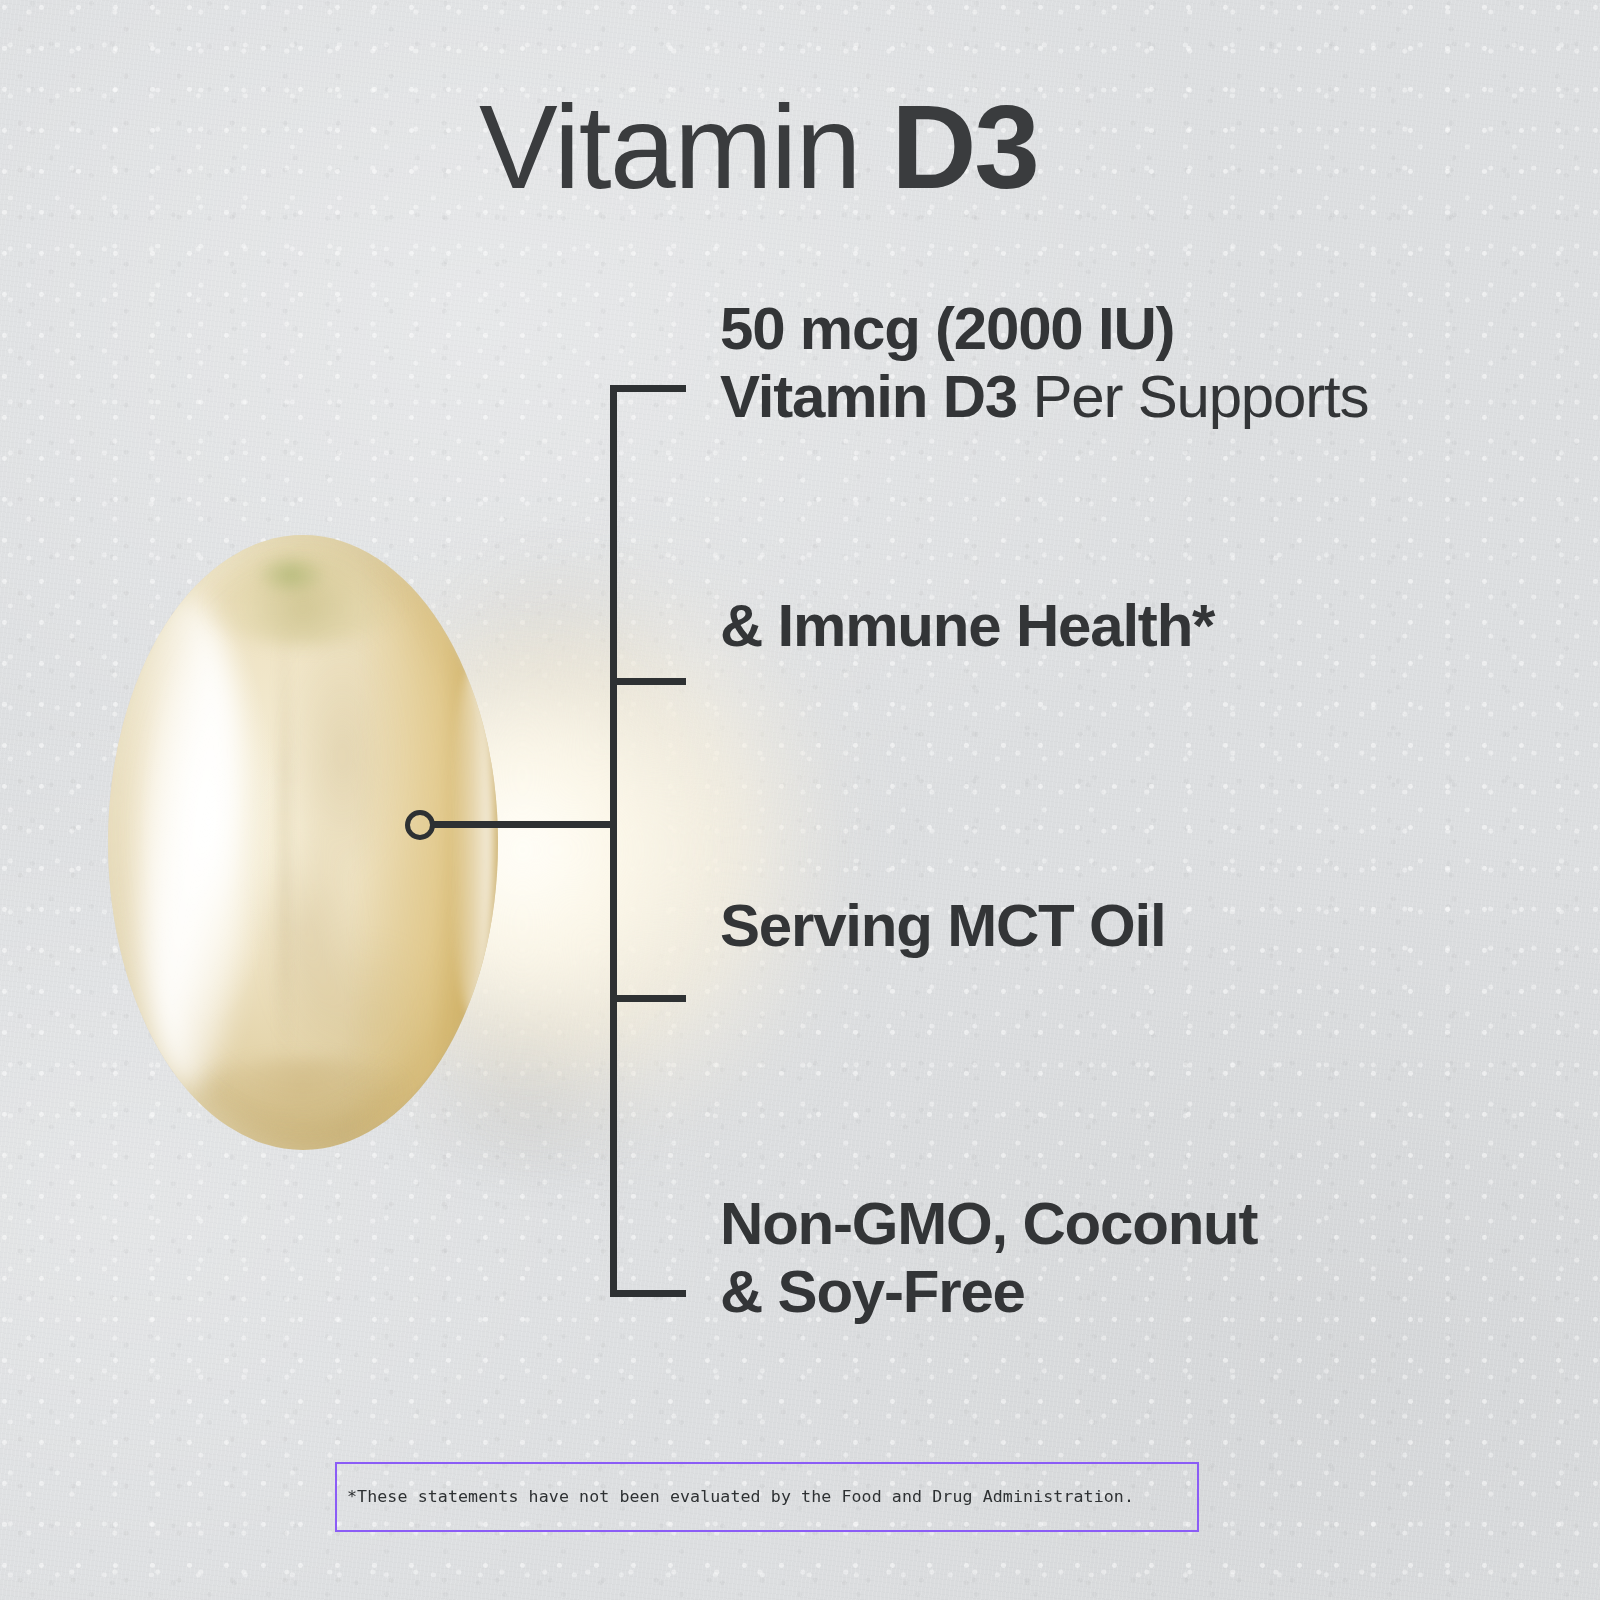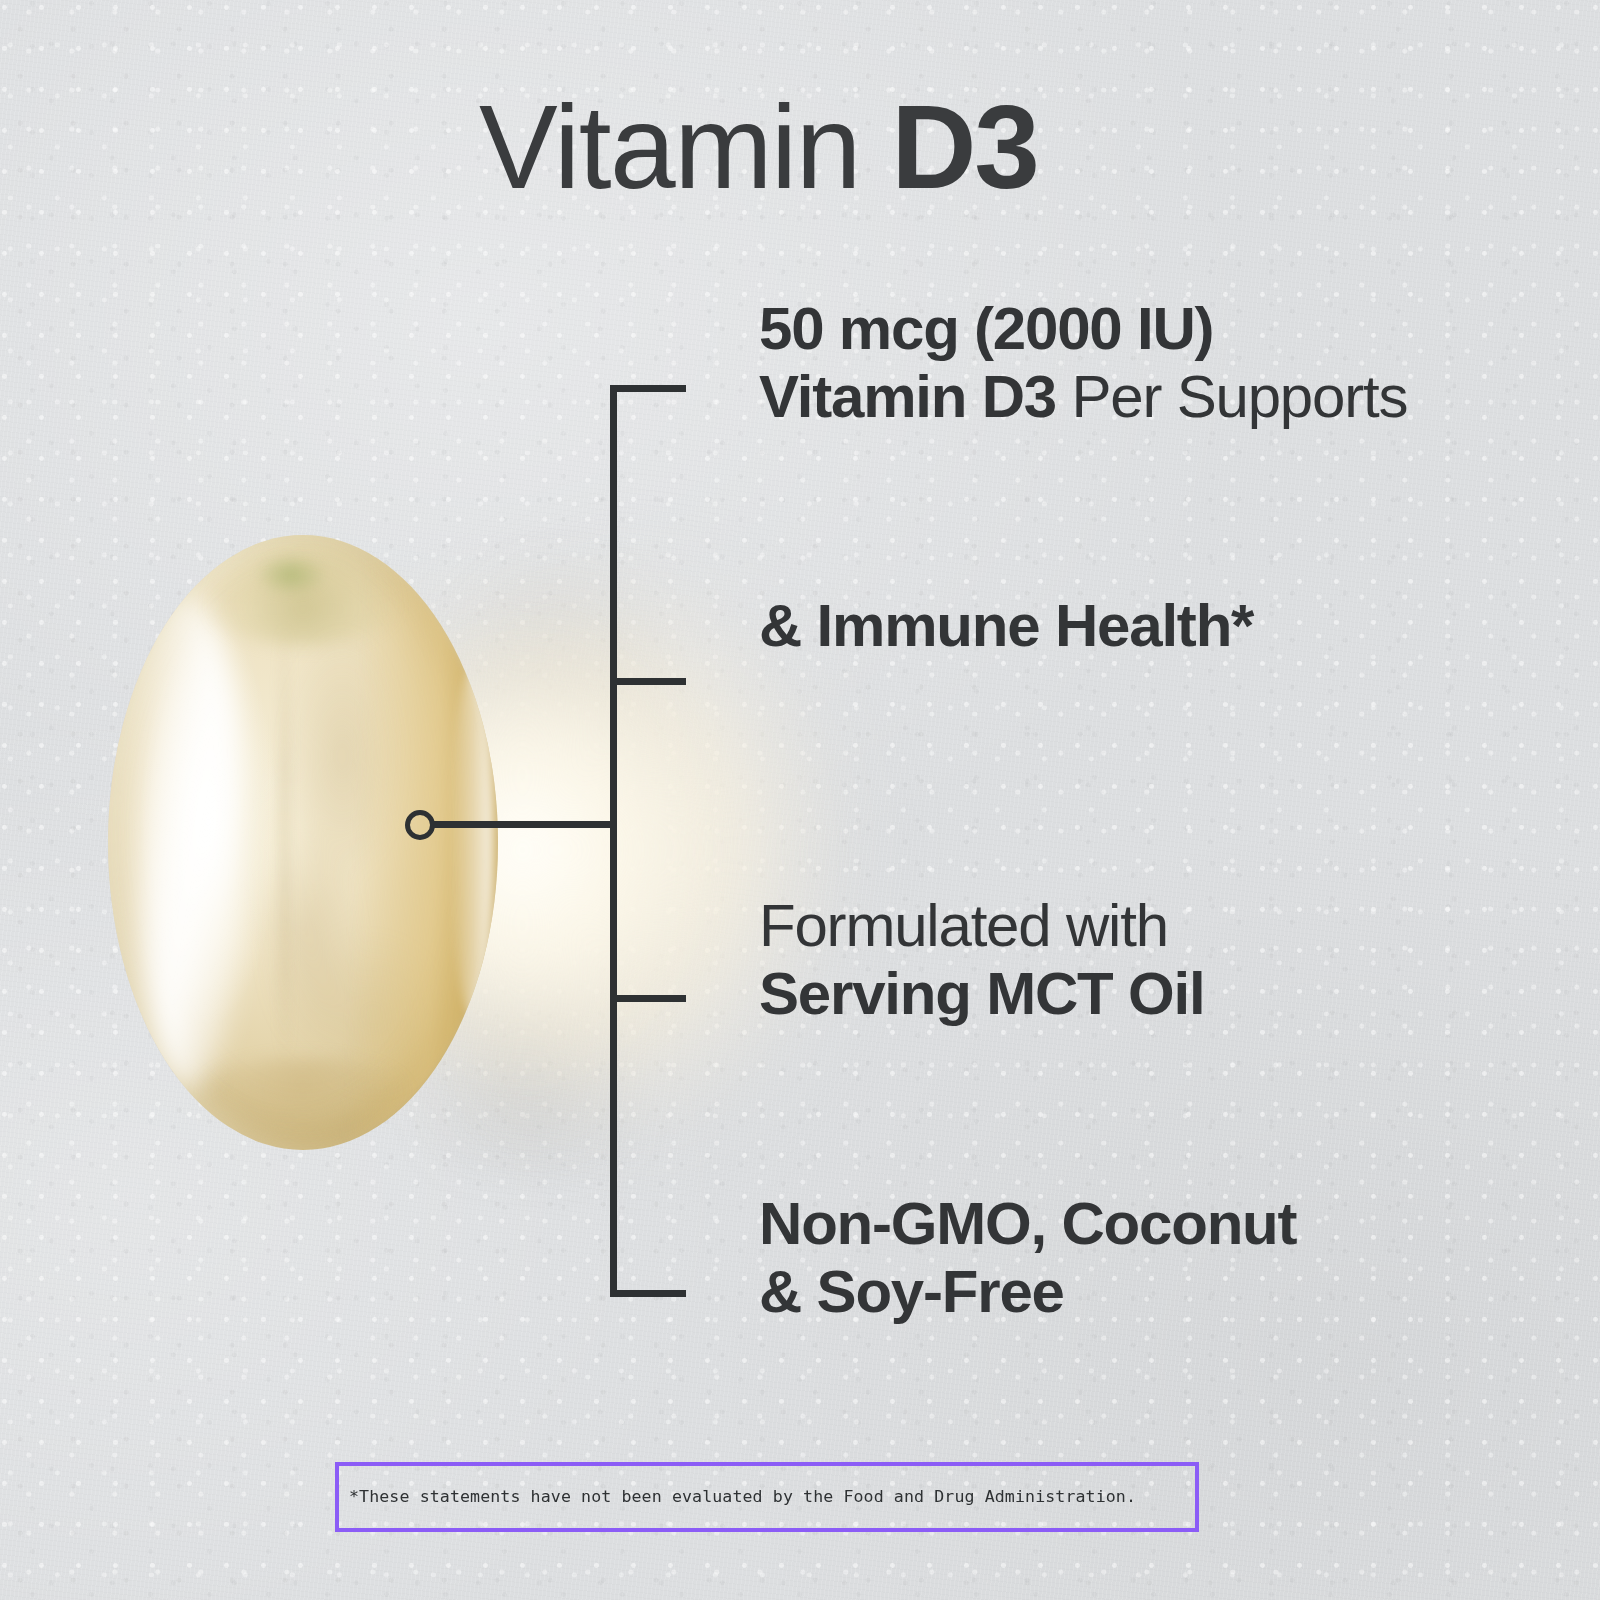--- a/index.html
+++ b/index.html
@@ -215,35 +215,35 @@
   
   .callout {
     position:absolute;
     left:720px;
     color:#333537;
     font-size:60px;
     line-height:1.13;
     letter-spacing:-1.2px;
     width:860px;
   }
-  .callout .ln { display:block; white-space:nowrap;margin-left:39px; }
+  .callout .ln { display:block; white-space:nowrap; }
   .callout .bold { font-weight:700; }
   .callout .reg  { font-weight:400; }
 
   #callout-1 { top:295px; }
   #callout-2 { top:592px; }
   #callout-3 { top:892px; }
   #callout-4 { top:1190px; }
 
   
   .disclaimer {
     position:absolute;
     left:335px; top:1462px;
     width:864px; height:70px;
-    border:4px solid #8b5cf6;
+    border:2px solid #8b5cf6;
     display:flex;
     flex-direction:column;
     justify-content:center;
     padding:0 10px;
   }
   .disclaimer .dline {
     font-family:"DejaVu Sans Mono", monospace;
     font-size:16.6px;
     line-height:1.72;
     letter-spacing:.1px;
@@ -290,21 +290,20 @@
   <div class="callout" id="callout-1">
     <span class="ln"><span class="bold">50 mcg (2000 IU)</span></span>
     <span class="ln"><span class="bold">Vitamin D3</span><span class="reg"> Per Supports</span></span>
   </div>
 
   <div class="callout" id="callout-2">
     <span class="ln"><span class="bold">&amp; Immune Health*</span></span>
   </div>
 
   <div class="callout" id="callout-3">
-    <span class="ln"><span class="reg">Formulated with</span></span>
     <span class="ln"><span class="bold">Serving MCT Oil</span></span>
   </div>
 
   <div class="callout" id="callout-4">
     <span class="ln"><span class="bold">Non-GMO, Coconut</span></span>
     <span class="ln"><span class="bold">&amp; Soy-Free</span></span>
   </div>
 
   <div class="disclaimer">
     <span class="dline">*These statements have not been evaluated by the Food and Drug Administration.</span>

